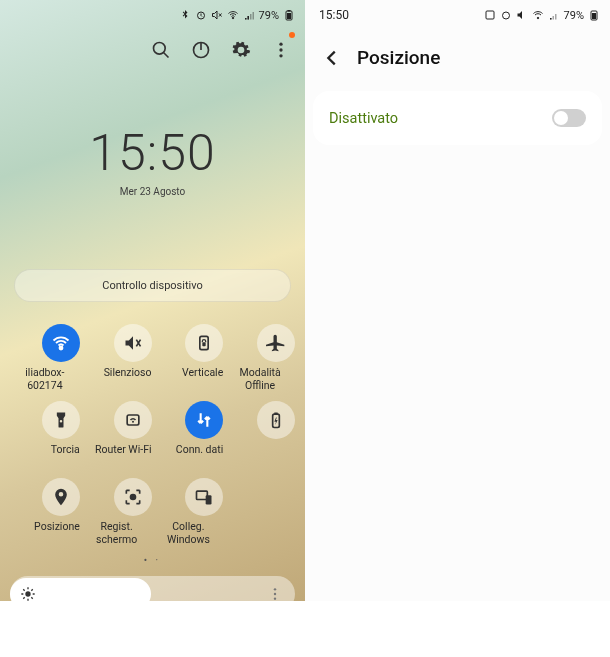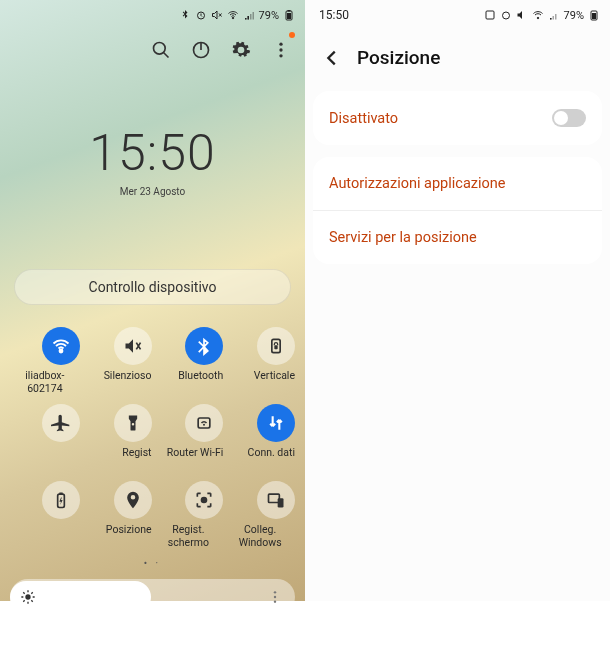--- a/index.html
+++ b/index.html
@@ -20,21 +20,21 @@
   .aicon { width: 20px; height: 20px; color: #333; }
   .aicon svg { width: 20px; height: 20px; }
 
   
   .clock-wrap { text-align: center; margin-top: 56px; color: #303030; }
   .clock { font-size: 50px; font-weight: 300; letter-spacing: 1px; }
   .date { font-size: 10px; margin-top: 4px; color: #404040; }
 
   
   .pills { display:flex; gap: 8px; padding: 0 14px; margin-top: 72px; }
-  .pill { flex:1; background: rgba(255,255,255,0.35); border:1px solid rgba(0,0,0,0.08); border-radius: 22px; padding: 9px 6px; text-align:center; font-size: 14px; color:#333; backdrop-filter: blur(2px); }
+  .pill { flex:1; background: rgba(255,255,255,0.35); border:1px solid rgba(0,0,0,0.08); border-radius: 22px; padding: 9px 6px; text-align:center; font-size: 11px; color:#333; backdrop-filter: blur(2px); }
 
   
   .grid { display:grid; grid-template-columns: repeat(4, 1fr); gap: 8px 2px; padding: 10px 10px 0; margin-top: 12px; }
   .tile { display:flex; flex-direction:column; align-items:flex-end; gap:5px; }
   .tcircle { width: 38px; height: 38px; border-radius:50%; display:flex; align-items:center; justify-content:center; background: rgba(255,255,255,0.45); }
   .tcircle.on { background:#1a73e8; }
   .tcircle svg { width: 20px; height: 20px; }
   .tcircle.on svg { color:#fff; }
   .tcircle svg { color:#333; }
   .tlabel { font-size: 10.5px; text-align:center; color:#2a2a2a; line-height:1.2; min-height: 26px; }
@@ -46,21 +46,21 @@
   .bright { margin: 10px 10px 0; display:flex; align-items:center; background: rgba(255,255,255,0.45); border-radius: 22px; height:36px; padding: 0 4px 0 0; }
   .bright-fill { background:#fff; border-radius:22px; height:32px; width:50%; display:flex; align-items:center; padding-left:10px; }
   .bright-fill svg { width:16px; height:16px; color:#333; }
   .bright-more { width:32px; height:32px; margin-left:auto; display:flex; align-items:center; justify-content:center; color:#777; }
 
   
   .r-header { display:flex; align-items:center; gap: 14px; padding: 20px 16px 16px; }
   .back { width:22px; height:22px; }
   .r-title { font-size: 19px; font-weight:500; color:#111; }
   .section { background:#fff; border-radius:16px; margin: 6px 8px; padding: 0; }
-  .row { display:flex; align-items:center; justify-content:space-between; padding: 18px 16px; font-size:14.5px; color:#c2410c; }
+  .row { display:flex; align-items:center; justify-content:space-between; padding: 18px 16px; font-size:14.5px; color:#4d7c0f; }
   .row + .row { border-top: 1px solid #eee; }
   .toggle { width:34px; height:18px; border-radius:10px; background:#d0d0d0; position:relative; }
   .toggle::after { content:""; position:absolute; left:2px; top:2px; width:14px; height:14px; border-radius:50%; background:#fff; }
 </style>
 </head>
 <body>
 
 <div class="pane left">
   <div class="status-bar">
     <span class="sicon">
@@ -143,51 +143,44 @@
       <div class="tile">
         <div class="tcircle">
           <svg viewBox="0 0 24 24" fill="currentColor">
             <path d="M3 9h4l5-5v16l-5-5H3V9z"></path>
             <path d="M16 8l5 8m0-8l-5 8" stroke="currentColor" stroke-width="2"></path>
           </svg>
         </div>
         <div class="tlabel">Silenzioso</div>
       </div>
       <div class="tile">
-        <div class="tcircle on">
-          <svg viewBox="0 0 24 24" fill="currentColor">
-            <path d="M11 2v8.6L6.4 6 5 7.4 10.6 13 5 18.6 6.4 20 11 15.4V24l7-6-4.6-5L18 8l-7-6zm2 4.8L15.2 8 13 10.2V6.8zm0 10.4L15.2 20 13 17.2v-.0z"></path>
-          </svg>
-        </div>
-        <div class="tlabel">Bluetooth</div>
-      </div>
-      <div class="tile">
         <div class="tcircle">
           <svg viewBox="0 0 24 24" fill="currentColor">
             <rect x="7" y="4" width="10" height="16" rx="2" fill="none" stroke="currentColor" stroke-width="2"></rect>
             <rect x="10" y="11" width="4" height="5" rx="1"></rect>
             <path d="M10 11v-1a2 2 0 014 0v1" fill="none" stroke="currentColor" stroke-width="1.5"></path>
           </svg>
         </div>
         <div class="tlabel">Verticale</div>
       </div>
       <div class="tile">
         <div class="tcircle">
           <svg viewBox="0 0 24 24" fill="currentColor">
             <path d="M21 14l-9-3V4a2 2 0 00-4 0v7l-9 3v2l9-1v4l-2 2v1l4-1 4 1v-1l-2-2v-4l9 1v-2z" transform="translate(1,0)"></path>
           </svg>
         </div>
+        <div class="tlabel">Modalità Offline</div>
       </div>
       <div class="tile">
         <div class="tcircle">
           <svg viewBox="0 0 24 24" fill="currentColor">
             <path d="M7 3h10v4l-2 3v10a1 1 0 01-1 1h-4a1 1 0 01-1-1V10L7 7V3zm5 9a1.5 1.5 0 100 3 1.5 1.5 0 000-3z"></path>
           </svg>
         </div>
-        <div class="tlabel">Regist</div>
+        <div class="tlabel">Torcia</div>
       </div>
       <div class="tile">
         <div class="tcircle">
           <svg viewBox="0 0 24 24" fill="currentColor">
             <rect x="5" y="6" width="14" height="12" rx="2" fill="none" stroke="currentColor" stroke-width="2"></rect>
             <path d="M9 12c1.5-2 4.5-2 6 0" stroke="currentColor" stroke-width="1.8" fill="none"></path>
             <circle cx="12" cy="14" r="1.2"></circle>
           </svg>
         </div>
         <div class="tlabel">Router Wi-Fi</div>
@@ -306,21 +299,13 @@
     <div class="r-title">Posizione</div>
   </div>
 
   <div class="section">
     <div class="row">
       <span>Disattivato</span>
       <span class="toggle"></span>
     </div>
   </div>
 
-  <div class="section">
-    <div class="row">
-      <span>Autorizzazioni applicazione</span>
-    </div>
-    <div class="row">
-      <span>Servizi per la posizione</span>
-    </div>
-  </div>
 </div>
 
 </body></html>

